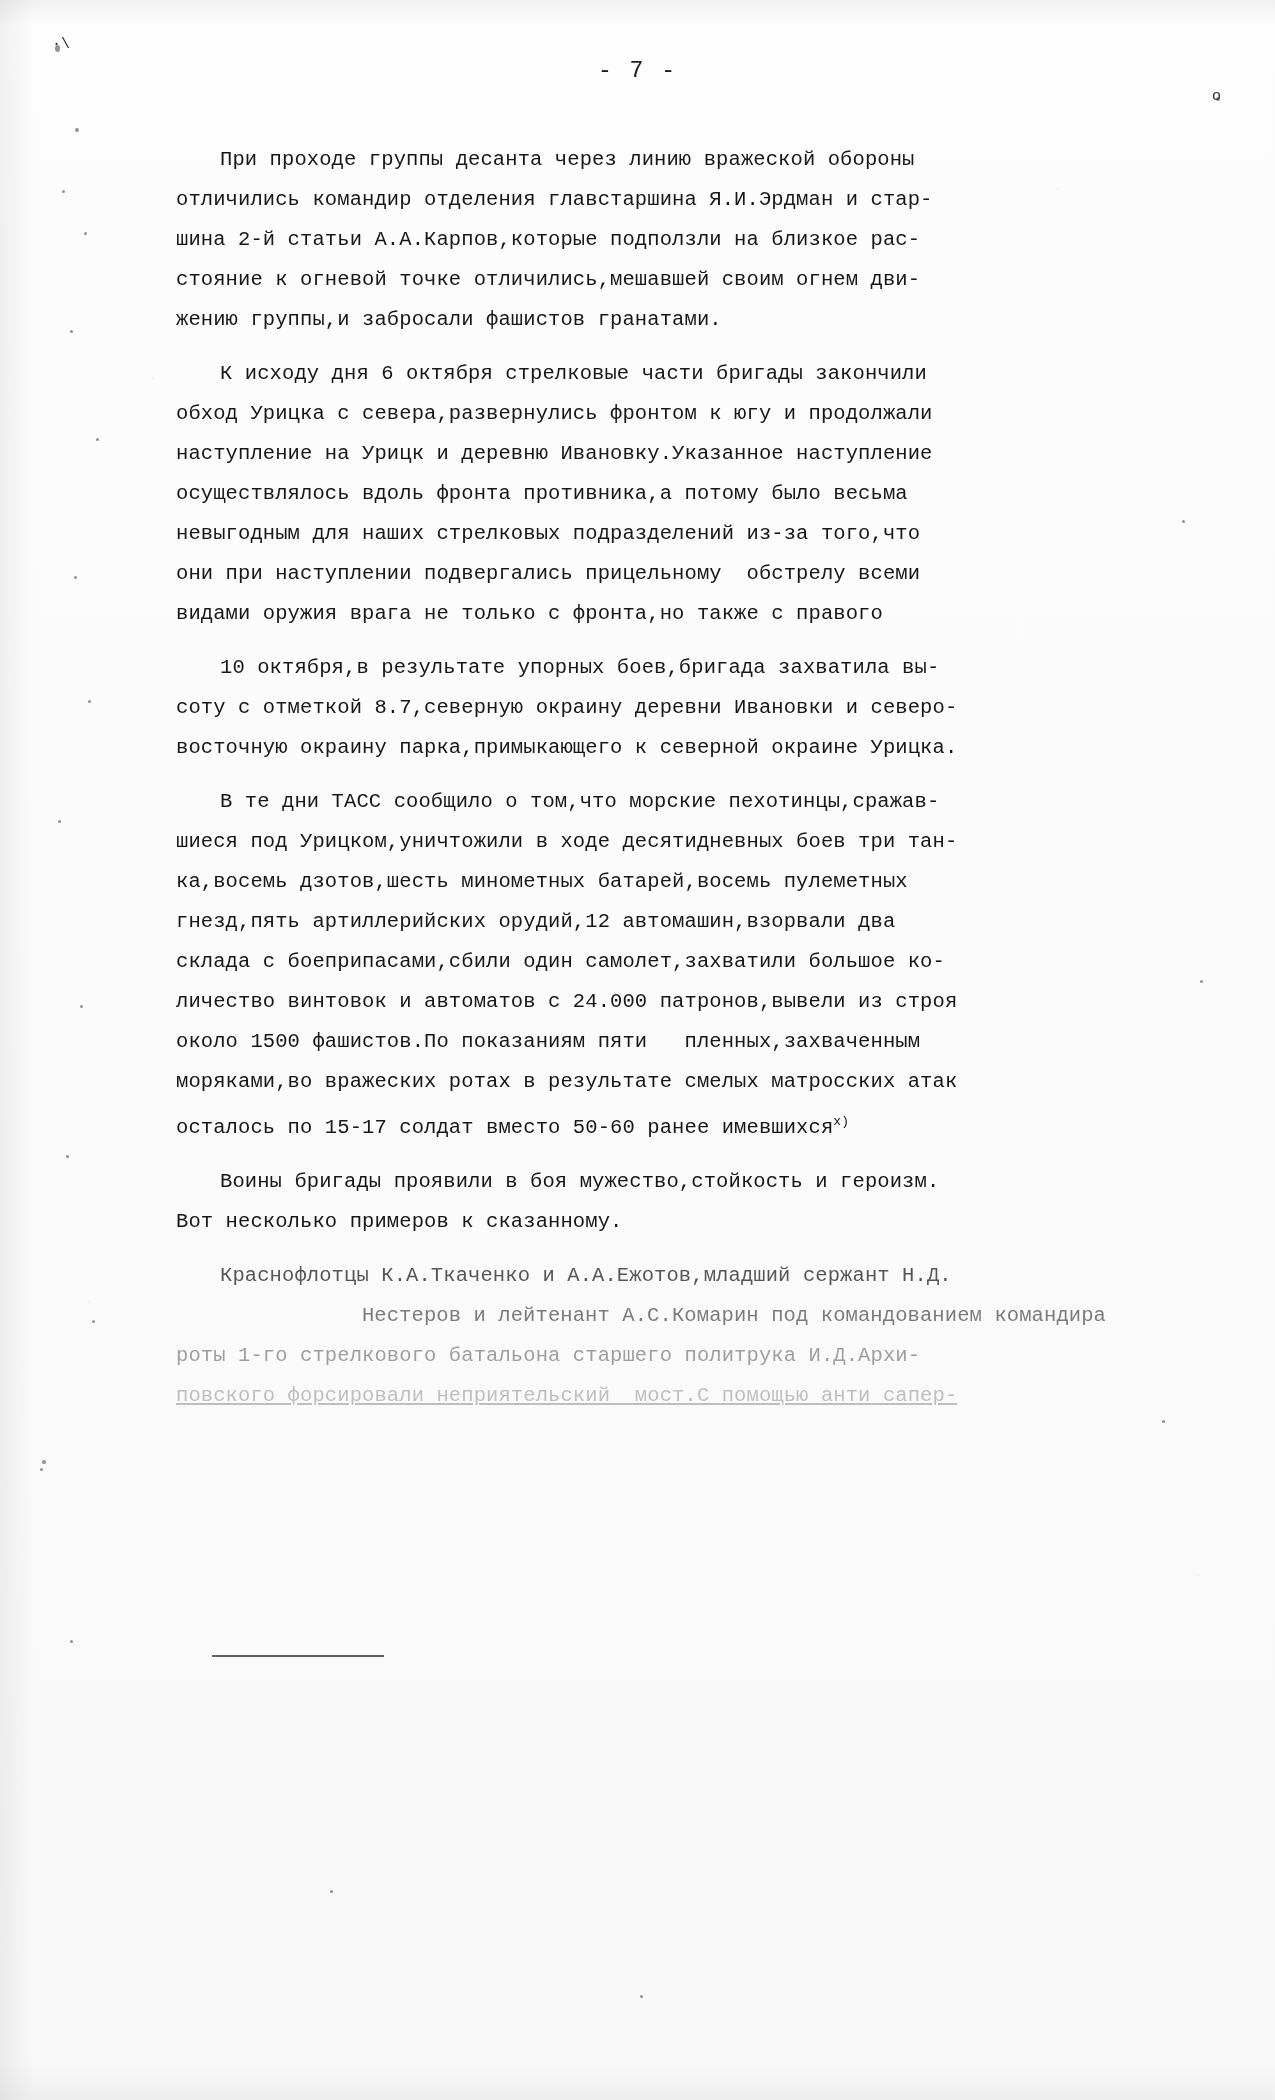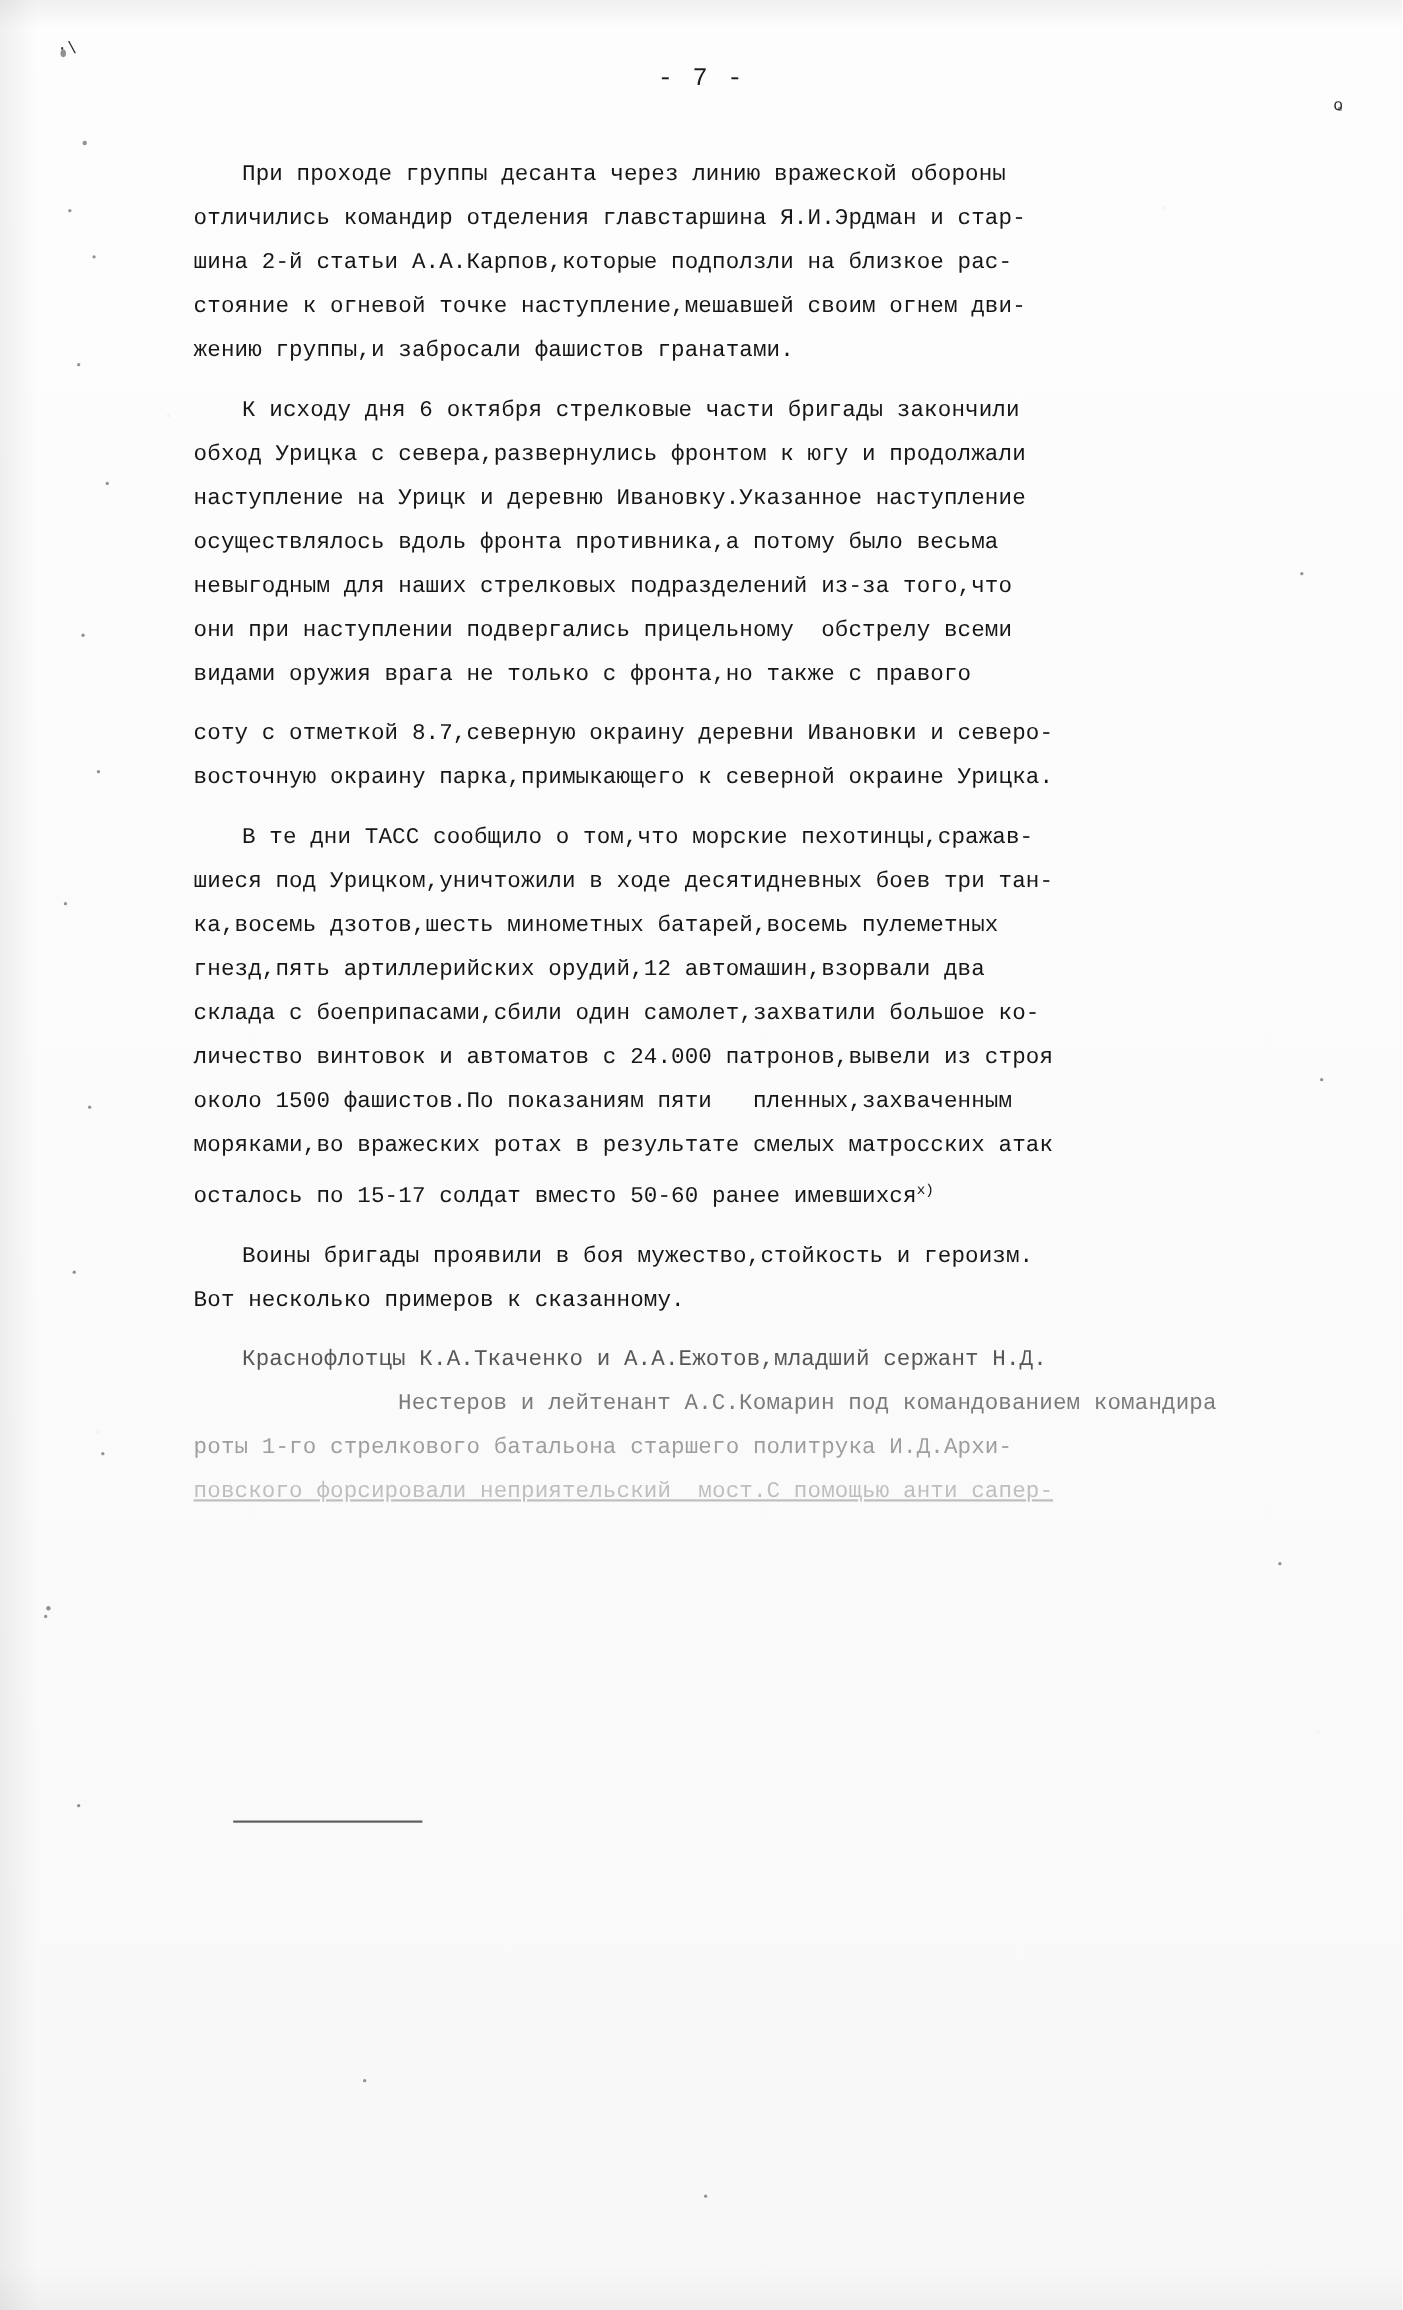--- a/index.html
+++ b/index.html
@@ -154,35 +154,36 @@
   <div class="mark" style="left:1212px; top:88px;">o</div>
 
   <div id="page-number">- 7 -</div>
 
   <div id="body-text">
 
     <div class="para">
       <div class="line indent">При проходе группы десанта через линию вражеской обороны</div>
       <div class="line">отличились командир отделения главстаршина Я.И.Эрдман и стар-</div>
       <div class="line">шина 2-й статьи А.А.Карпов,которые подползли на близкое рас-</div>
-      <div class="line">стояние к огневой точке наступление,мешавшей своим огнем дви-</div>
+      <div class="line">стояние к огневой точке отличились,мешавшей своим огнем дви-</div>
       <div class="line">жению группы,и забросали фашистов гранатами.</div>
     </div>
 
     <div class="para">
       <div class="line indent">К исходу дня 6 октября стрелковые части бригады закончили</div>
       <div class="line">обход Урицка с севера,развернулись фронтом к югу и продолжали</div>
       <div class="line">наступление на Урицк и деревню Ивановку.Указанное наступление</div>
       <div class="line">осуществлялось вдоль фронта противника,а потому было весьма</div>
       <div class="line">невыгодным для наших стрелковых подразделений из-за того,что</div>
       <div class="line">они при наступлении подвергались прицельному  обстрелу всеми</div>
       <div class="line">видами оружия врага не только с фронта,но также с правого</div>
     </div>
 
     <div class="para">
+      <div class="line indent">10 октября,в результате упорных боев,бригада захватила вы-</div>
       <div class="line">соту с отметкой 8.7,северную окраину деревни Ивановки и северо-</div>
       <div class="line">восточную окраину парка,примыкающего к северной окраине Урицка.</div>
     </div>
 
     <div class="para">
       <div class="line indent">В те дни ТАСС сообщило о том,что морские пехотинцы,сражав-</div>
       <div class="line">шиеся под Урицком,уничтожили в ходе десятидневных боев три тан-</div>
       <div class="line">ка,восемь дзотов,шесть минометных батарей,восемь пулеметных</div>
       <div class="line">гнезд,пять артиллерийских орудий,12 автомашин,взорвали два</div>
       <div class="line">склада с боеприпасами,сбили один самолет,захватили большое ко-</div>

